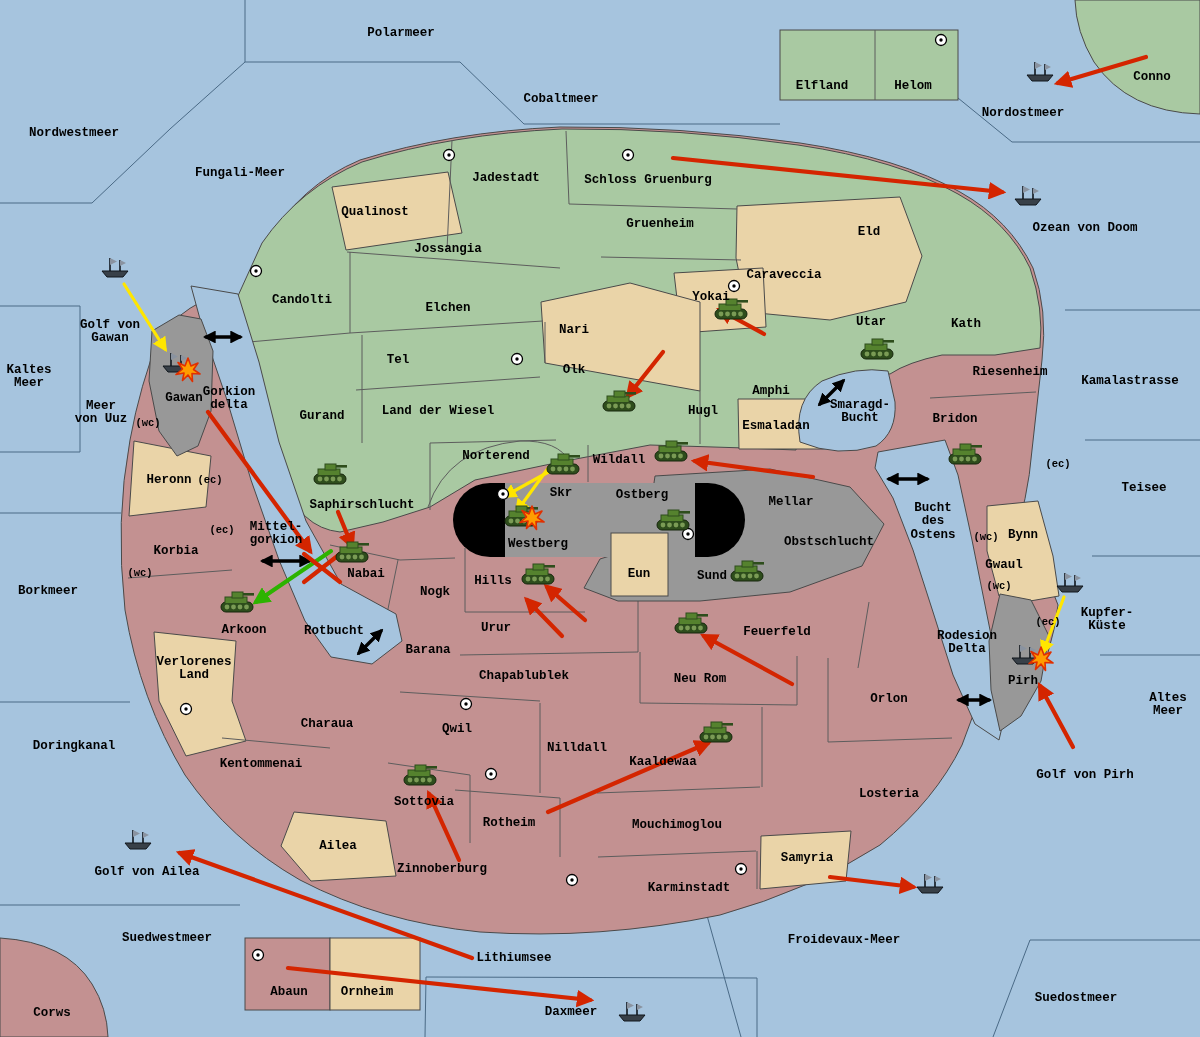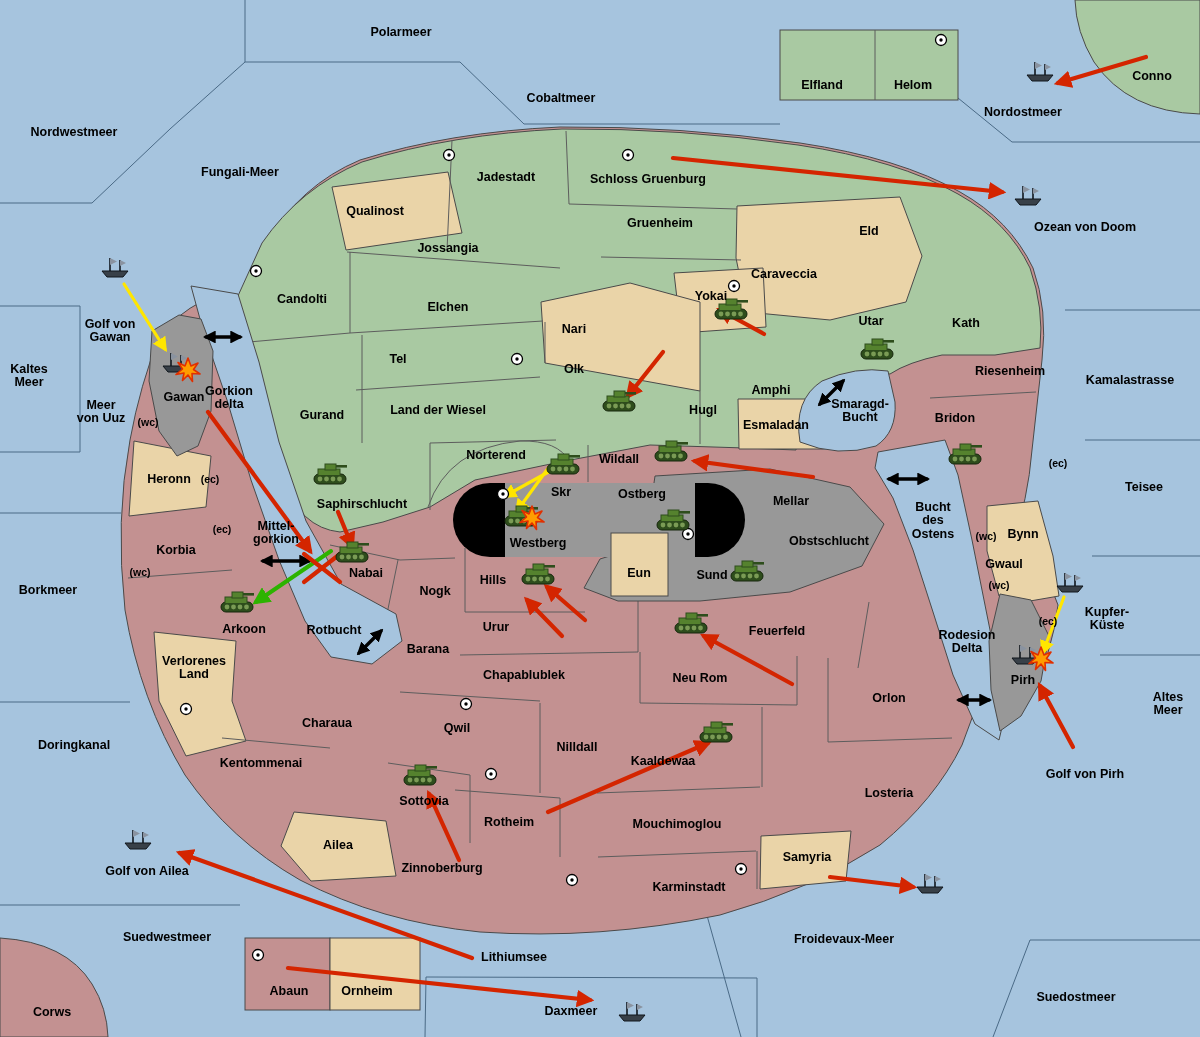--- a/index.html
+++ b/index.html
@@ -1,20 +1,20 @@
 <!DOCTYPE html>
 <html style="--sea: #a6c4de; --land-green: #a9c9a2; --land-tan: #ead4a8; --land-red: #c39191; --land-gray: #989898; --attack-red: #d42500; --attack-yellow: #ffe600; --attack-green: #2db300;"><head>
 <meta charset="utf-8">
 <style>
   :root{
     --sea:#a6c4de; --land-green:#a9c9a2; --land-tan:#ead4a8; --land-red:#c39191;
     --land-gray:#989898; --attack-red:#d42500; --attack-yellow:#ffe600; --attack-green:#2db300;
   }
   html,body{margin:0;padding:0;background:#fff;}
-  #map-root{width:1200px;height:1037px;position:relative;font-family:Liberation Sans, sans-serif;}
+  #map-root{width:1200px;height:1037px;position:relative;font-family:Liberation Mono, monospace;}
   svg{display:block;}
   .landstroke{stroke:#4a4a4a;stroke-width:1;}
   .border{fill:none;stroke:#5d5d5d;stroke-width:1;}
   .sea-line{fill:none;stroke:#4a6a86;stroke-width:1;}
   text{fill:#000;font-weight:bold;}
   .sea-label,.territory-label{font-size:12.5px;text-anchor:middle;white-space:pre;}
   .coast-label{font-size:10.5px;text-anchor:middle;}
   .arrow{fill:none;stroke-linecap:round;}
   .arrow-red{stroke:var(--attack-red,#d42500);stroke-width:4.2;}
   .arrow-yellow{stroke:var(--attack-yellow,#ffe600);stroke-width:3.2;}

